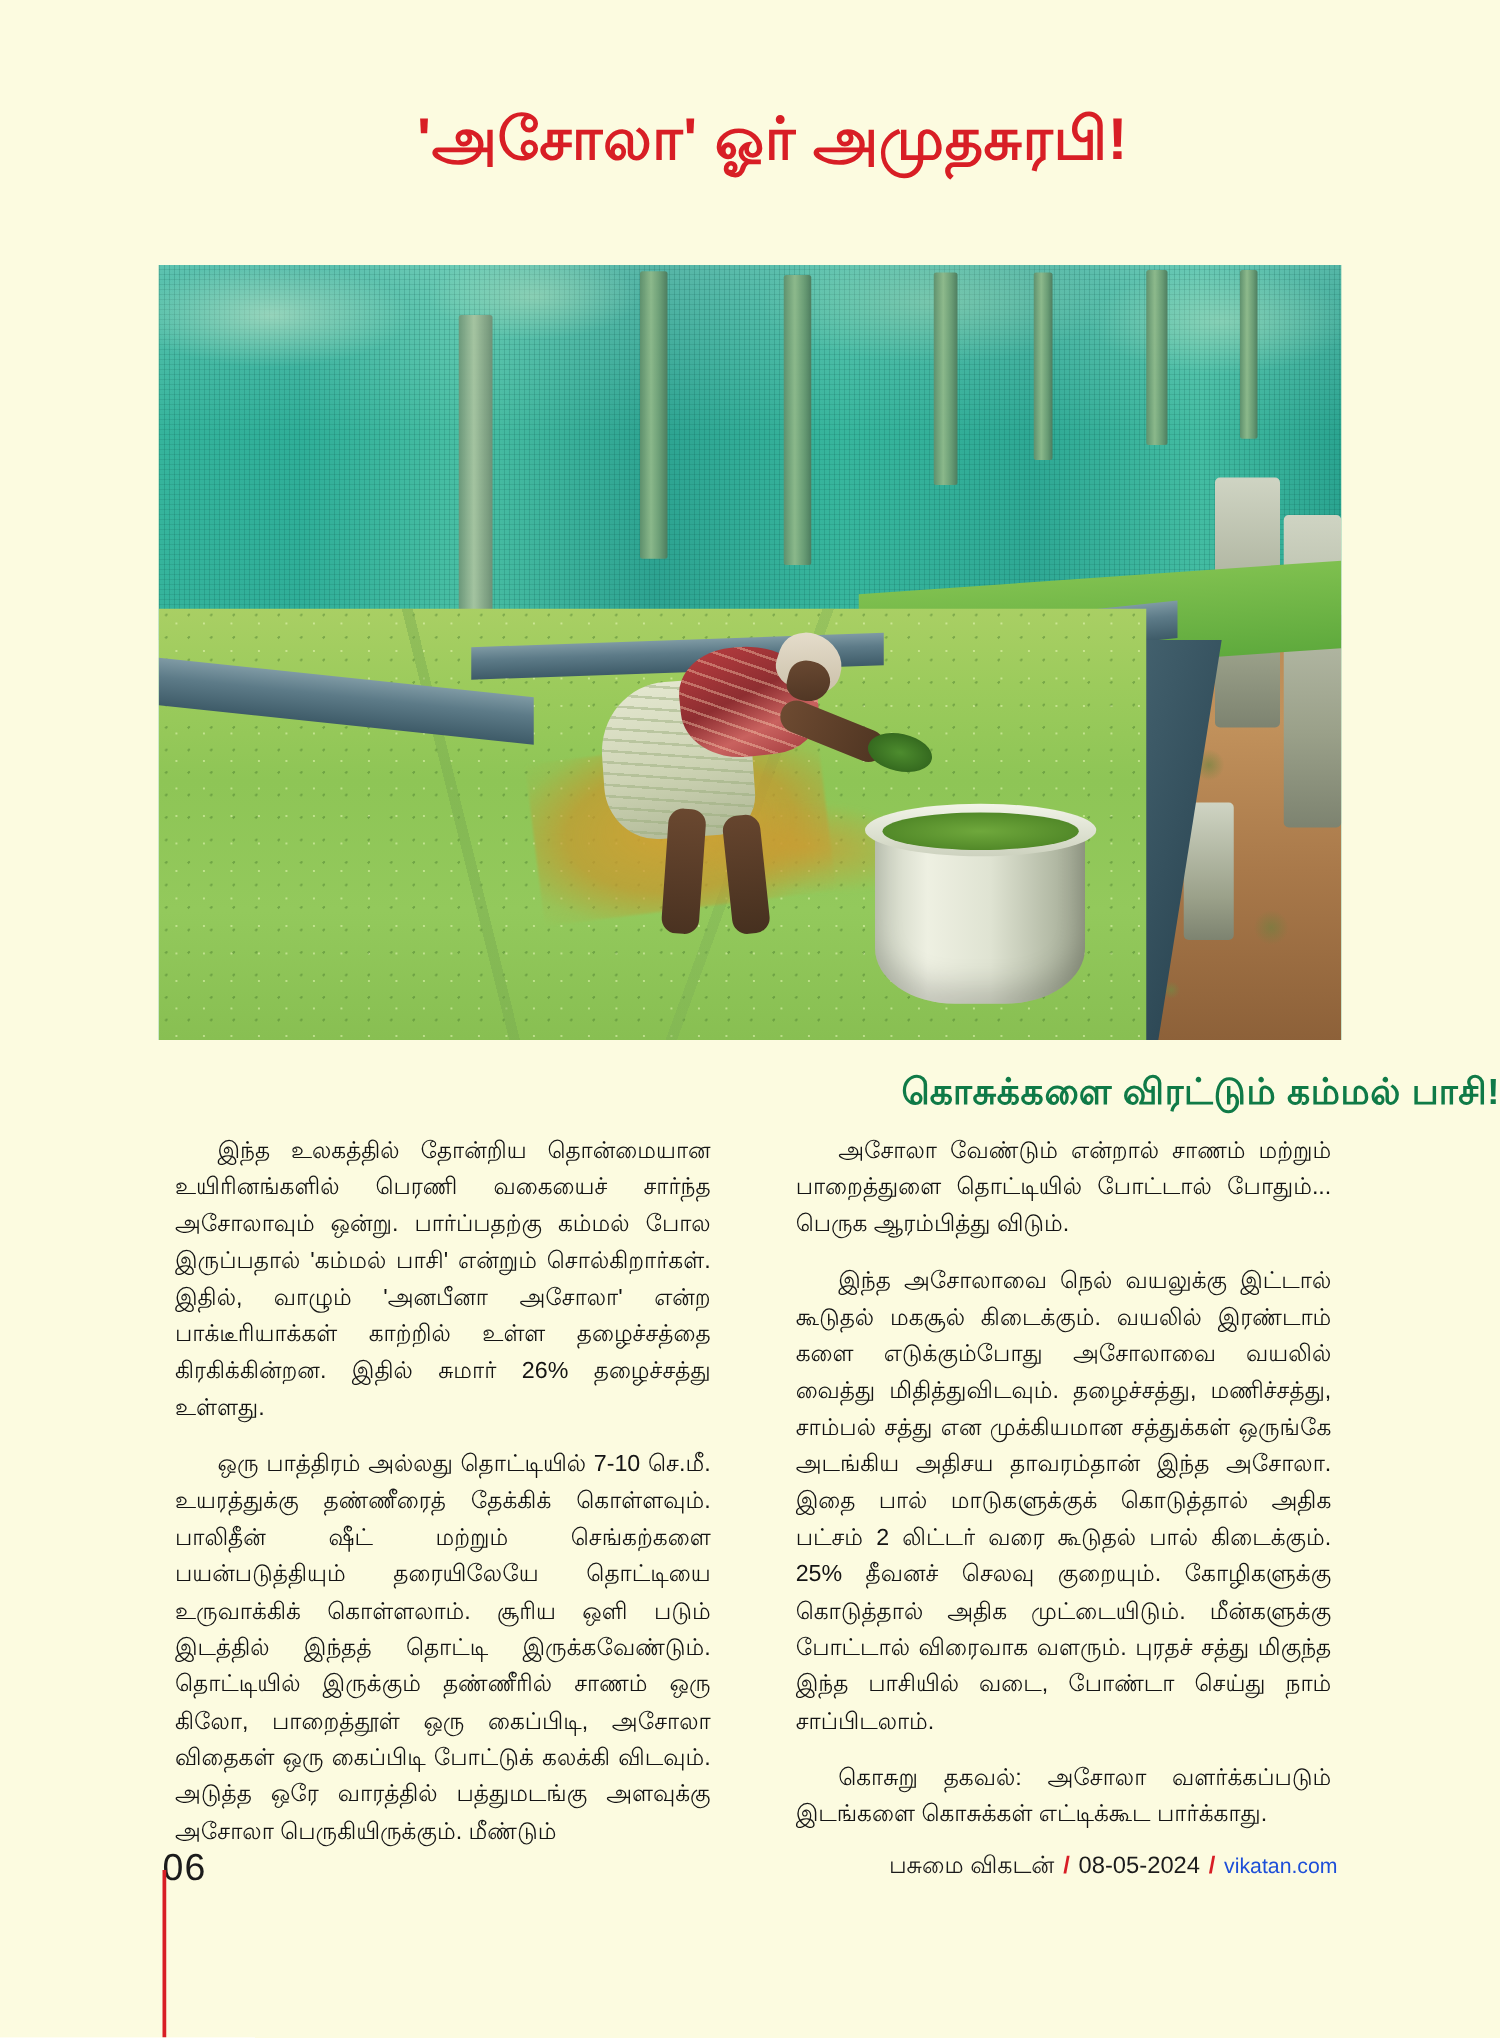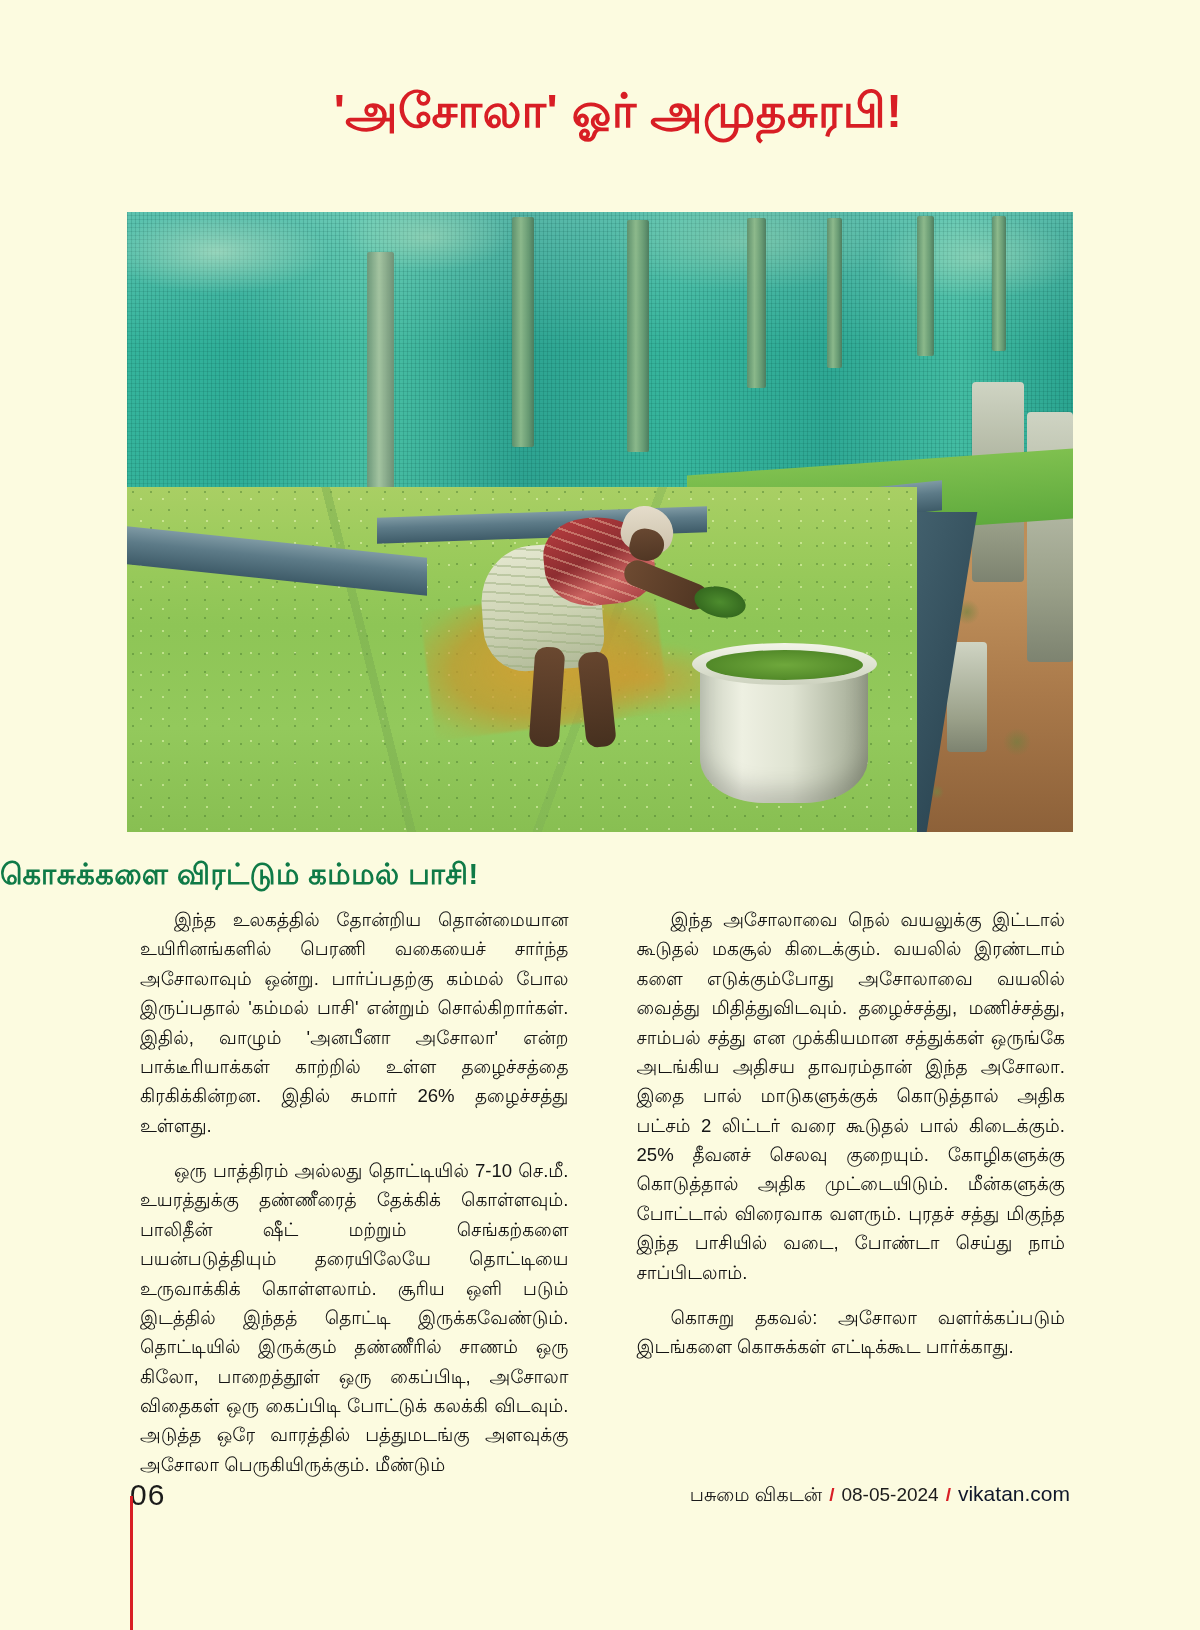--- a/index.html
+++ b/index.html
@@ -260,21 +260,21 @@
   .bucket-inner {
     position:absolute; left: 14px; top: 13px; width: 157px; height: 30px;
     background: radial-gradient(ellipse at 50% 50%, #6fa83c, #4e8526 80%);
     border-radius: 50%;
   }
 
   
   .section-head {
     position: absolute;
     top: 858px; left: 0; width: 1200px;
-    text-align: left;
+    text-align: right;
     font-size: 29px;
     font-weight: bold;
     color: #0f7a47;
     letter-spacing: 0.5px;
     white-space: nowrap;
   }
 
   
   .columns {
     position: absolute;
@@ -312,21 +312,21 @@
     letter-spacing: 1px;
   }
   .footer-right {
     position: absolute;
     right: 0; top: 4px;
     font-size: 19px;
     color: #1b1b1b;
     white-space: nowrap;
   }
   .footer-right .slash { color: #d81e25; margin: 0 7px; font-weight: bold; }
-  .footer-right .site { color: #0f172a; font-size: 21px; }
+  .footer-right .site { color: #1d4ed8; font-size: 17px; }
 
   
   .left-rule {
     position: absolute;
     left: 130px;
     top: 1496px;
     width: 3px;
     height: 134px;
     background: #d81e25;
   }
@@ -389,20 +389,21 @@
   </div>
 
   <div class="section-head">கொசுக்களை விரட்டும் கம்மல் பாசி!</div>
 
   <div class="columns">
     <div class="col">
       <p>இந்த உலகத்தில் தோன்றிய தொன்மையான உயிரினங்களில் பெரணி வகையைச் சார்ந்த அசோலாவும் ஒன்று. பார்ப்பதற்கு கம்மல் போல இருப்பதால் 'கம்மல் பாசி' என்றும் சொல்கிறார்கள். இதில், வாழும் 'அனபீனா அசோலா' என்ற பாக்டீரியாக்கள் காற்றில் உள்ள தழைச்சத்தை கிரகிக்கின்றன. இதில் சுமார் 26% தழைச்சத்து உள்ளது.</p>
       <p>ஒரு பாத்திரம் அல்லது தொட்டியில் 7-10 செ.மீ. உயரத்துக்கு தண்ணீரைத் தேக்கிக் கொள்ளவும். பாலிதீன் ஷீட் மற்றும் செங்கற்களை பயன்படுத்தியும் தரையிலேயே தொட்டியை உருவாக்கிக் கொள்ளலாம். சூரிய ஒளி படும் இடத்தில் இந்தத் தொட்டி இருக்கவேண்டும். தொட்டியில் இருக்கும் தண்ணீரில் சாணம் ஒரு கிலோ, பாறைத்தூள் ஒரு கைப்பிடி, அசோலா விதைகள் ஒரு கைப்பிடி போட்டுக் கலக்கி விடவும். அடுத்த ஒரே வாரத்தில் பத்துமடங்கு அளவுக்கு அசோலா பெருகியிருக்கும். மீண்டும்</p>
     </div>
     <div class="col">
+      <p>அசோலா வேண்டும் என்றால் சாணம் மற்றும் பாறைத்துளை தொட்டியில் போட்டால் போதும்... பெருக ஆரம்பித்து விடும்.</p>
       <p>இந்த அசோலாவை நெல் வயலுக்கு இட்டால் கூடுதல் மகசூல் கிடைக்கும். வயலில் இரண்டாம் களை எடுக்கும்போது அசோலாவை வயலில் வைத்து மிதித்துவிடவும். தழைச்சத்து, மணிச்சத்து, சாம்பல் சத்து என முக்கியமான சத்துக்கள் ஒருங்கே அடங்கிய அதிசய தாவரம்தான் இந்த அசோலா. இதை பால் மாடுகளுக்குக் கொடுத்தால் அதிக பட்சம் 2 லிட்டர் வரை கூடுதல் பால் கிடைக்கும். 25% தீவனச் செலவு குறையும். கோழிகளுக்கு கொடுத்தால் அதிக முட்டையிடும். மீன்களுக்கு போட்டால் விரைவாக வளரும். புரதச் சத்து மிகுந்த இந்த பாசியில் வடை, போண்டா செய்து நாம் சாப்பிடலாம்.</p>
       <p>கொசுறு தகவல்: அசோலா வளர்க்கப்படும் இடங்களை கொசுக்கள் எட்டிக்கூட பார்க்காது.</p>
     </div>
   </div>
 
   <div class="footer">
     <div class="page-num">06</div>
     <div class="footer-right">
       <span>பசுமை விகடன்</span><span class="slash">/</span><span>08-05-2024</span><span class="slash">/</span><span class="site">vikatan.com</span>
     </div>

